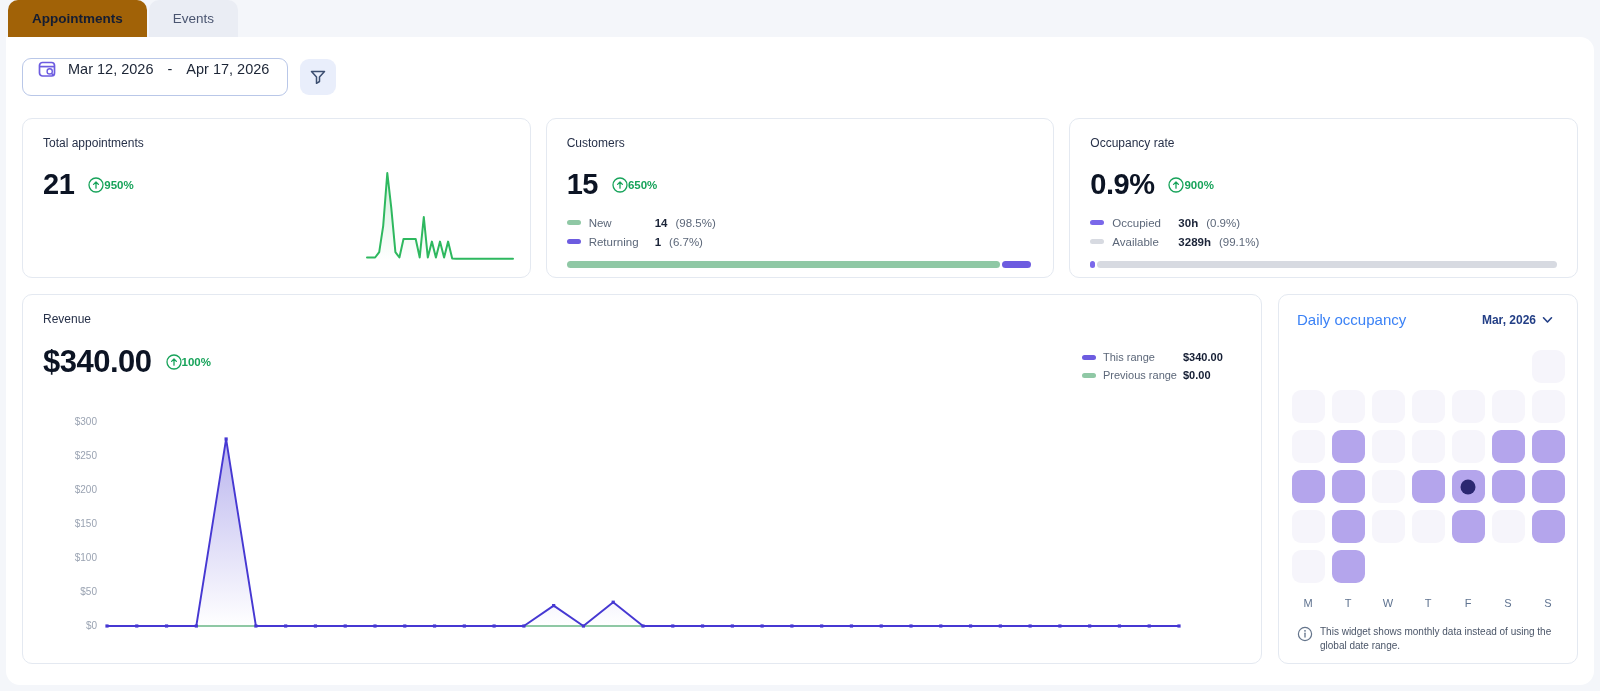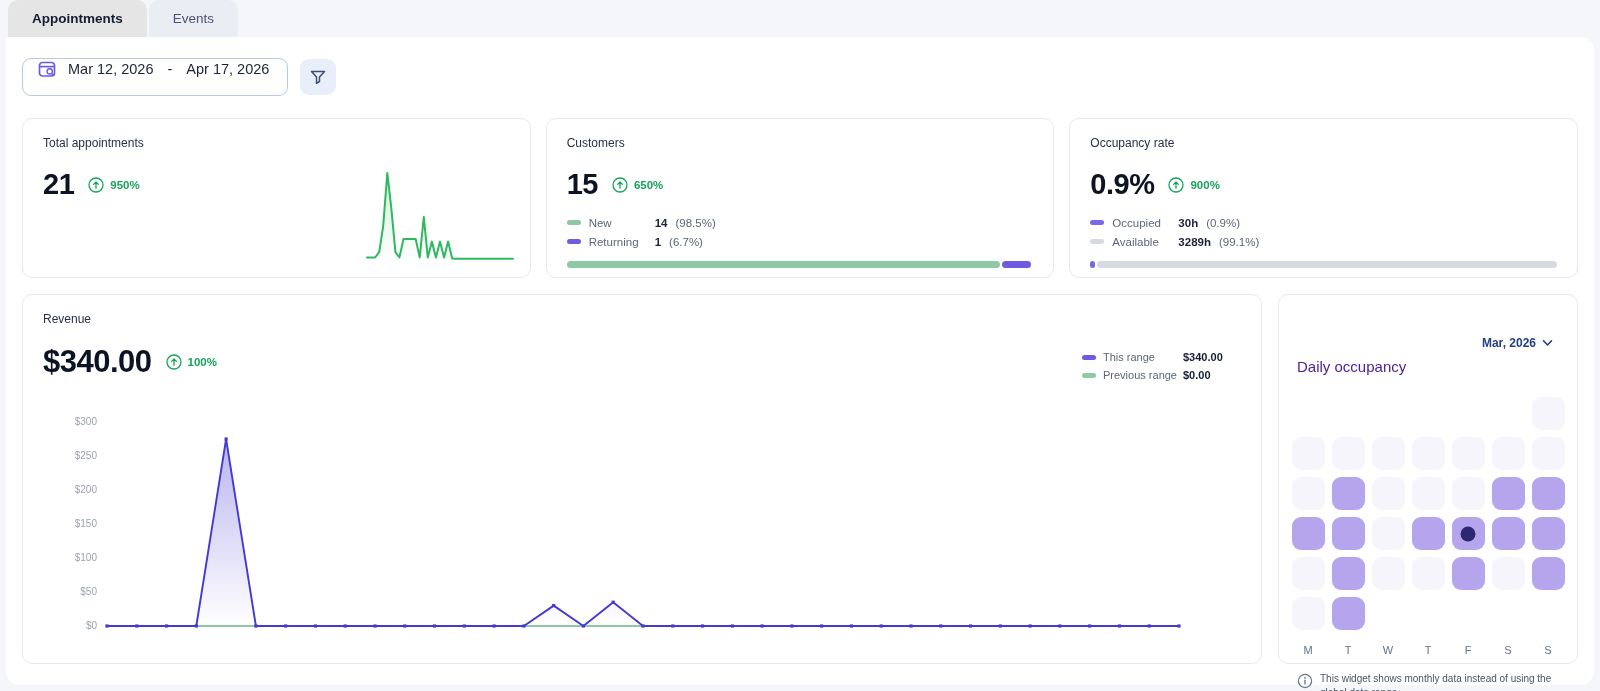--- a/index.html
+++ b/index.html
@@ -7,41 +7,41 @@
     width:1600px;height:691px;
     background:#f4f6fa;
     font-family:"Liberation Sans", sans-serif;
     color:#1b2438;
     overflow:hidden;
   }
   
   .tabbar{display:flex;align-items:flex-end;height:37px;padding-left:8px;background:#f4f6fa;}
   .tab{height:37px;box-sizing:border-box;display:flex;align-items:center;padding:0 24px;
        font-size:13.5px;border-radius:10px 10px 0 0;cursor:pointer;}
-  .tab.active{background:#e5e5e5;color:#141d33;font-weight:700;}
+  .tab.active{background:#a16207;color:#141d33;font-weight:700;}
   .tab.inactive{background:#eaedf4;color:#4a5570;margin-left:2px;}
   
   .panel{background:#ffffff;margin:0 6px;height:648px;box-sizing:border-box;
          border-radius:0 14px 14px 14px;padding:21px 16px 0 16px;}
   
   .toolbar{display:flex;align-items:center;gap:12px;margin-bottom:22px;}
   .daterange{display:flex;align-items:center;gap:10px;height:38px;box-sizing:border-box;
              padding:0 18px 16px 14px;border:1.5px solid #b9c7e8;border-radius:9px;background:#fff;cursor:pointer;}
   .daterange .dr-text{font-size:14.5px;color:#1c2536;}
   .daterange .dr-sep{font-size:14.5px;color:#1c2536;margin:0 4px;}
   .iconbtn{width:36px;height:36px;border-radius:9px;background:#e9eefb;border:none;display:flex;
            align-items:center;justify-content:center;cursor:pointer;}
   
   .stats-row{display:flex;gap:15px;}
   .card{background:#fff;border:1px solid #e4e9f1;border-radius:10px;box-sizing:border-box;}
   .stat-card{flex:1 1 0;height:160px;padding:17px 20px;position:relative;}
   .card-title{font-size:12px;color:#273149;}
   .value-row{display:flex;align-items:center;gap:14px;margin-top:18px;}
   .big-value{font-size:29px;font-weight:800;color:#0c1424;letter-spacing:-0.5px;}
-  .trend{display:flex;align-items:center;gap:6px;}
+  .trend{display:flex;align-items:center;gap:0;}
   .trend-text{font-size:11.5px;font-weight:700;color:#17a35a;}
   .spark-wrap{position:absolute;right:14px;bottom:10px;}
   
   .mini-legend{margin-top:12px;}
   .mini-row{display:flex;align-items:center;gap:8px;font-size:11.5px;color:#5c6779;height:19px;}
   .swatch{width:14px;height:5px;border-radius:3px;flex:0 0 auto;}
   .sw-green{background:#8fc8a5;} .sw-purple{background:#6d5ce0;}
   .sw-purple2{background:#7a68ea;} .sw-gray{background:#d7dae1;}
   .mini-label{min-width:58px;}
   .mini-val{font-weight:700;color:#1b2438;}
@@ -52,21 +52,21 @@
   .bottom-row{display:flex;gap:16px;margin-top:16px;}
   .revenue-card{flex:1 1 auto;height:370px;padding:17px 20px;position:relative;}
   .rev-legend{position:absolute;top:56px;right:22px;display:grid;grid-template-columns:auto 56px;
               row-gap:6px;column-gap:6px;align-items:center;}
   .rev-legend .lab{display:flex;align-items:center;gap:7px;font-size:11px;color:#5c6779;}
   .rev-legend .val{font-size:11px;font-weight:700;color:#141d33;}
   .rev-chart{margin-top:26px;}
   
   .occ-card{width:300px;flex:0 0 auto;height:370px;padding:16px 14px;box-sizing:border-box;}
   .occ-head{display:flex;align-items:center;justify-content:space-between;padding:0 4px;}
-  .occ-title{font-size:15px;color:#4c1d95;margin-top:47px;}
+  .occ-title{font-size:15px;color:#3b82f6;}
   .month-btn{display:flex;align-items:center;gap:6px;background:none;border:none;cursor:pointer;
              font-size:12px;font-weight:700;color:#233f86;font-family:"Liberation Sans",sans-serif;}
   .occ-grid{display:grid;grid-template-columns:repeat(7,33px);gap:7px;margin-top:22px;justify-content:center;}
   .cell{width:33px;height:33px;border-radius:9px;position:relative;}
   .cell.lv0{background:transparent;}
   .cell.lv1{background:#f6f5fb;}
   .cell.lv2{background:#b4a5ec;}
   .cell.lv3{background:#b4a5ec;}
   .cell .dot{position:absolute;left:50%;top:50%;width:15px;height:15px;border-radius:50%;
              background:#2b2771;transform:translate(-50%,-50%);}

